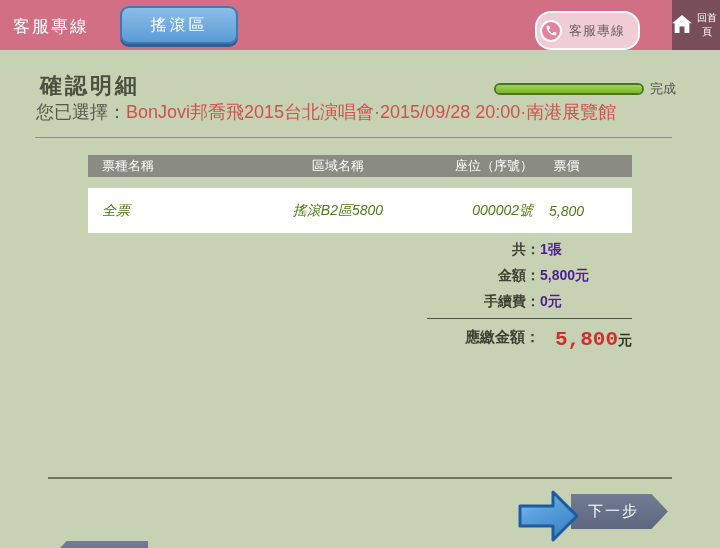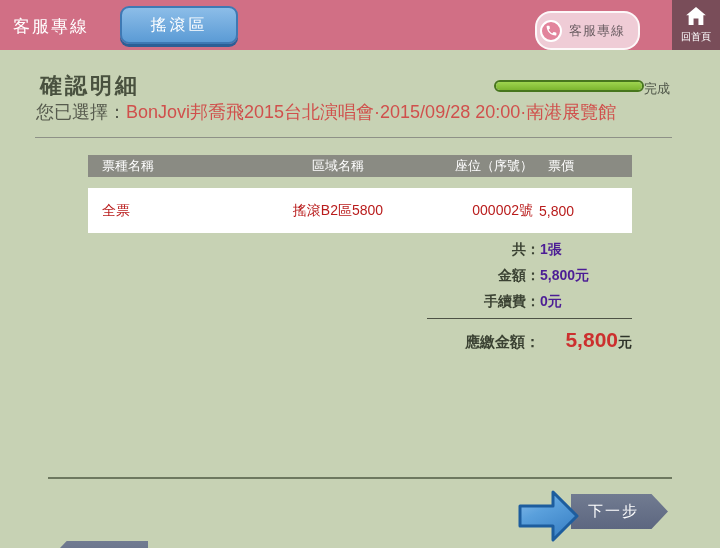--- a/index.html
+++ b/index.html
@@ -15,59 +15,59 @@
               background:linear-gradient(#8cbde8,#5b9bd5); border:2px solid #3e79b4; border-radius:9px;
               box-shadow:0 3px 0 #2c5f96; color:#fff; font-size:16px; letter-spacing:3px; cursor:pointer; }
   .hotline { position:absolute; right:80px; top:11px; height:39px; background:#efccd6;
              border:2px solid rgba(255,255,255,0.85); border-radius:16px;
              display:flex; align-items:center; gap:7px; padding:0 13px 0 3px; cursor:pointer; }
   .hotline-icon { width:22px; height:22px; border-radius:50%; background:#e2849c;
                   border:2px solid #ffffff; display:flex; align-items:center; justify-content:center; }
   .hotline-icon svg { width:13px; height:13px; }
   .hotline-label { color:#6a5d62; font-size:13px; letter-spacing:1px; }
   .home-btn { position:absolute; right:0; top:0; width:48px; height:50px; background:#794d59;
-              border:none; color:#fff; display:flex; flex-direction:column; align-items:center;
+              border:none; color:#fff; display:flex; flex-direction:row; align-items:center;
               justify-content:center; gap:2px; cursor:pointer; }
   .home-btn svg { width:20px; height:18px; }
   .home-label { font-size:10px; color:#ffffff; }
 
   
   .page-title { position:absolute; left:40px; top:71px; font-size:22px; font-weight:bold;
                 color:#49513f; letter-spacing:3px; }
-  .progress-wrap { position:absolute; left:494px; top:80px; display:flex; align-items:flex-start; gap:0; }
+  .progress-wrap { position:absolute; left:494px; top:80px; display:flex; align-items:center; gap:6px; }
   .progress-track { width:150px; height:12px; border:2px solid #47761d; border-radius:7px;
                     background:#c7d2b4; overflow:hidden; }
   .progress-fill { height:100%; background:linear-gradient(#9ed44f,#7cb52f); border-radius:5px; }
   .progress-label { font-size:13px; color:#4d5447; }
 
   
   .selection { position:absolute; left:36px; top:100px; font-size:18px; white-space:nowrap; }
   .selection-label { color:#565a4d; }
   .selection-value { color:#d0504c; }
   .rule-1 { position:absolute; left:35px; top:137px; width:637px; height:1px; background:#8e9187; }
 
   
   .tbl-head { position:absolute; left:88px; top:155px; width:544px; height:22px; background:#8a8b83;
               color:#ffffff; font-size:13px; display:flex; align-items:center; }
   .tbl-row  { position:absolute; left:88px; top:188px; width:544px; height:45px; background:#ffffff;
-              color:#b91c1c; font-size:14px; display:flex; align-items:center; }
+              color:#4d7c0f; font-size:14px; display:flex; align-items:center;font-style:italic; }
   .c1 { flex:0 0 150px; padding-left:14px; text-align:left; }
   .c2 { flex:0 0 200px; text-align:center; }
   .c3 { flex:0 0 95px;  text-align:right; }
-  .c4 { flex:1; text-align:right; padding-right:58px; }
+  .c4 { flex:1; text-align:center; padding-right:32px; }
 
   
   .summary { position:absolute; right:88px; top:240px; width:205px; }
   .sum-row { display:flex; justify-content:flex-end; align-items:baseline; margin-bottom:8px;
              font-size:14px; font-weight:bold; color:#3b4233; line-height:18px; }
   .sum-label { text-align:right; }
   .sum-value { min-width:92px; text-align:left; color:#4c1d95; }
   .sum-divider { height:1px; background:#4d5245; margin:3px 0 9px; }
-  .total-row { display:flex; justify-content:flex-end; align-items:flex-end;
-               font-size:15px; font-weight:bold; color:#3b4233; }
+  .total-row { display:flex; justify-content:flex-end; align-items:flex-start;
+               font-size:15px; font-weight:bold; color:#3b4233;font-family:Liberation Mono, monospace; }
   .total-wrap { min-width:92px; text-align:right; }
   .total-value { color:#cc2f2e; font-size:21px; font-weight:bold; }
   .total-unit { color:#2e3329; font-size:14px; font-weight:bold; }
 
   
   .rule-2 { position:absolute; left:48px; top:477px; width:624px; height:2px; background:#6d785f; }
   .back-btn { position:absolute; left:50px; top:516px; width:98px; height:35px;
               background:linear-gradient(#717b91,#5d6780); border:none; color:#fff; font-size:15px;
               letter-spacing:3px; clip-path:polygon(0 50%, 17% 0, 100% 0, 100% 100%, 17% 100%);
               padding-left:12px; cursor:pointer;margin-top:25px; }

